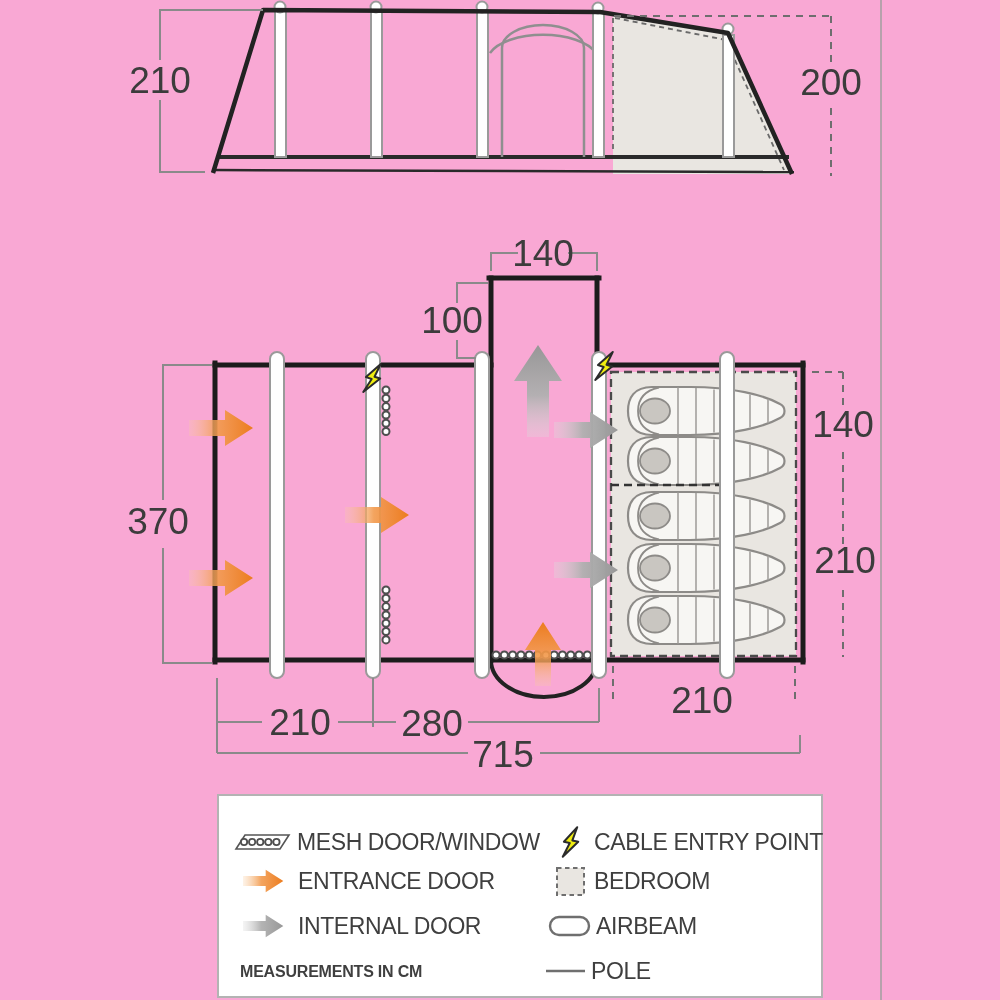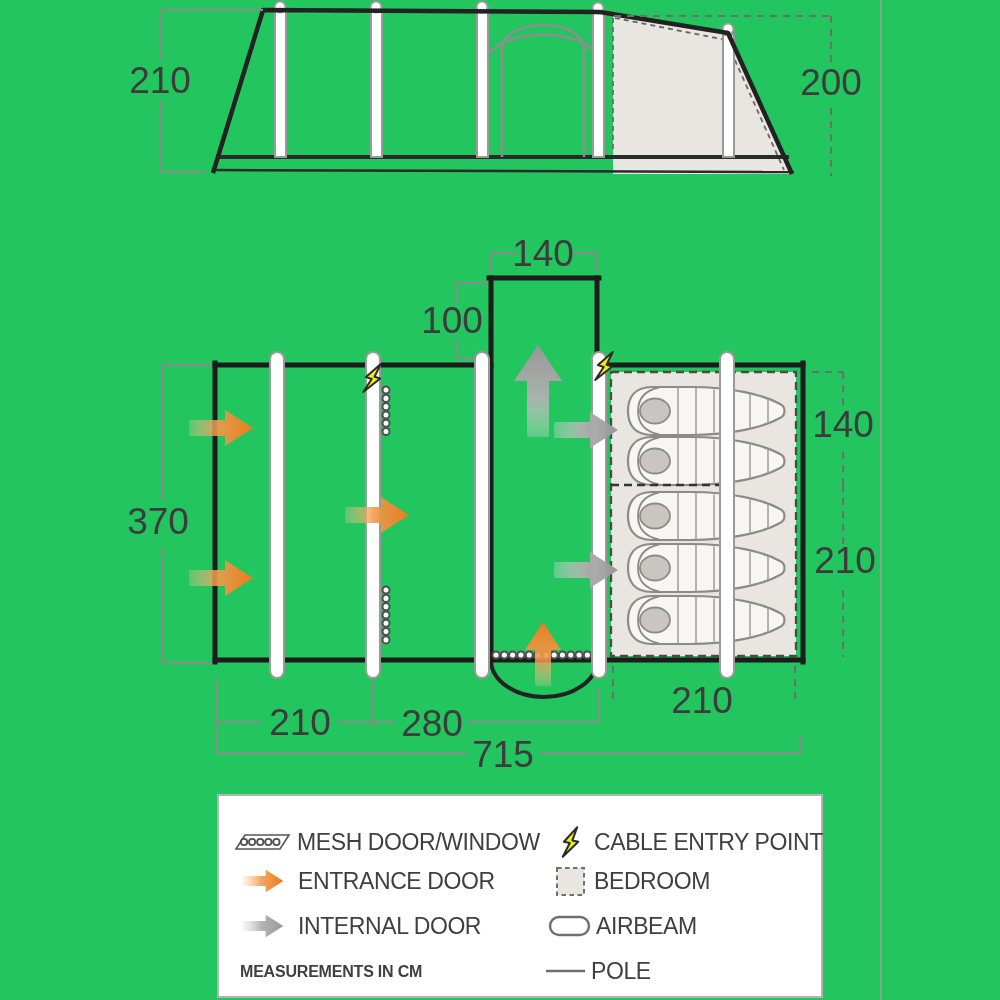--- a/index.html
+++ b/index.html
@@ -1,17 +1,17 @@
 <!DOCTYPE html>
 <html><head>
 <meta charset="utf-8">
 <style>
   html,body { margin:0; padding:0; background:#fff; }
   .canvas {
-    position:relative; width:1000px; height:1000px; background:#22c55e;
+    position:relative; width:1000px; height:1000px; background:#f9a8d4;
     font-family:"Liberation Sans", sans-serif; overflow:hidden;
   }
   svg text { font-family:"Liberation Sans", sans-serif; }
   .dim  { font-size:37px; fill:#3c3c3c; text-anchor:middle; }
   .leg  { font-size:23px; fill:#3f3f3f; letter-spacing:-0.4px; }
   .note { font-size:16px; font-weight:bold; fill:#3f3f3f; letter-spacing:-0.2px; }
   .wall     { stroke:#1c1c1c; stroke-width:5; fill:none; stroke-linecap:square; }
   .outline  { stroke:#222;    stroke-width:4.5; fill:none; stroke-linejoin:round; }
   .dim-line { stroke:#8a8a8a; stroke-width:2; fill:none; }
   .dashdim  { stroke:#6e6e6e; stroke-width:2; stroke-dasharray:7 6; fill:none; }

